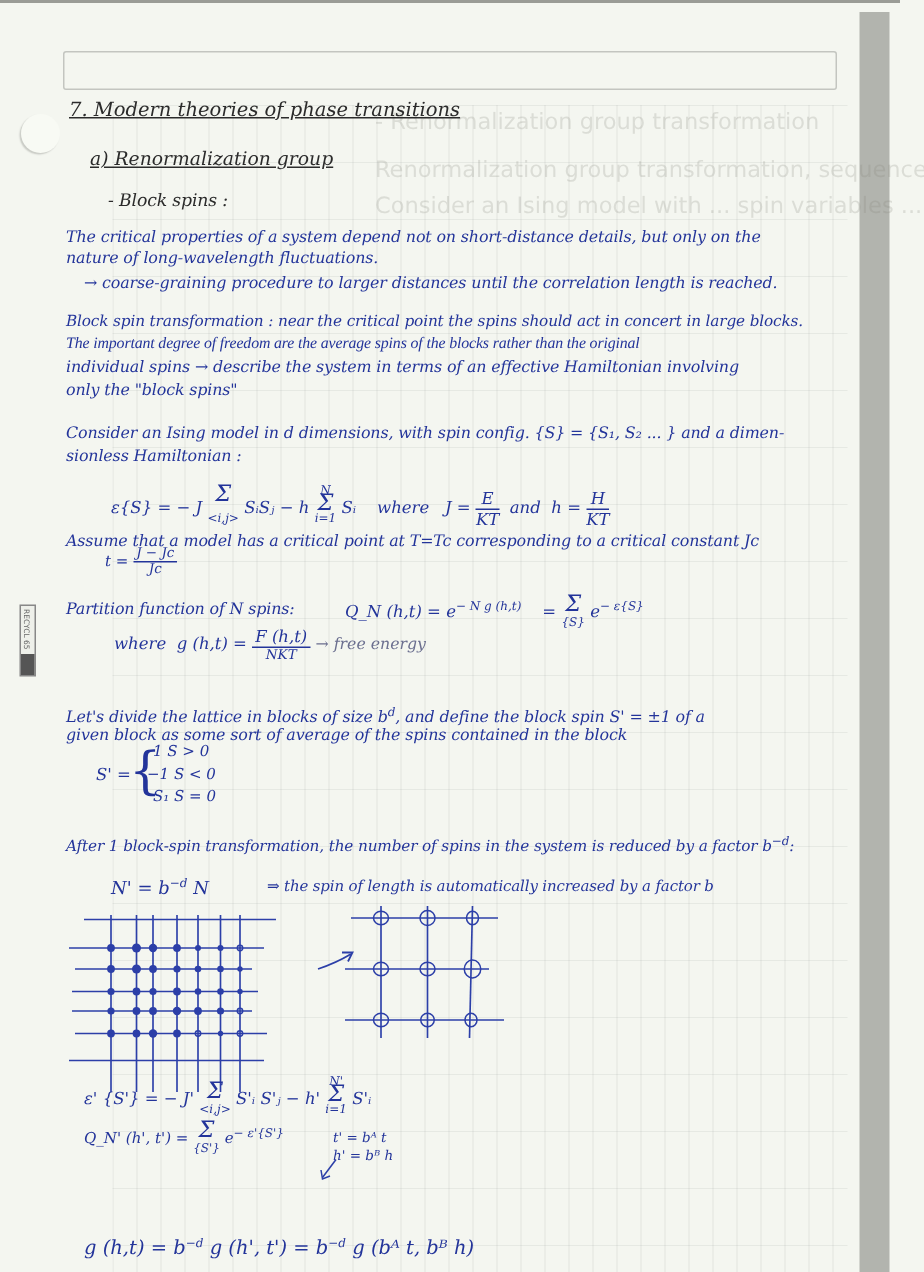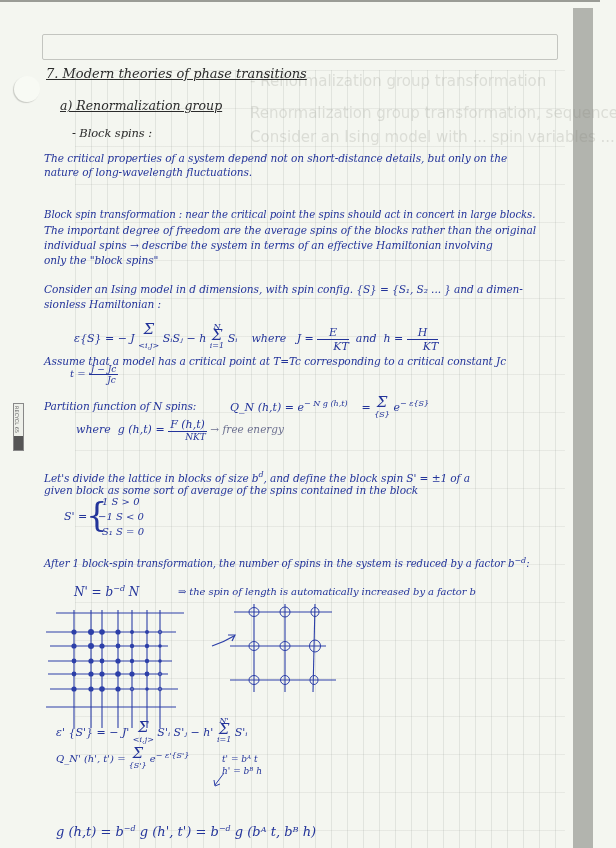--- a/index.html
+++ b/index.html
@@ -49,21 +49,21 @@
   .ink { position:absolute; color:#23349a; font-family:"DejaVu Serif", serif; font-style:italic; white-space:nowrap; }
   .pencil { color:#2b2b2b; }
   .h1 { font-size:13px; text-decoration:underline; }
   .h2 { font-size:12.5px; text-decoration:underline; }
   .txt { font-size:10.6px; letter-spacing:-0.1px; }
   .eq { font-size:11px; }
   .small { font-size:8px; }
   .faint { color:#6b6f8f; font-size:10.5px; }
   .frac { display:inline-block; text-align:center; vertical-align:middle; }
   .frac .num { display:block; border-bottom:1px solid #23349a; padding:0 2px; }
-  .frac .den { display:block;padding-left:16px; }
+  .frac .den { display:block; }
   .sum { font-size:15px; }
   .lattice { position:absolute; }
 </style>
 </head>
 <body>
 
 <div class="page">
   <div class="top-edge"></div>
   <div class="grid"></div>
   <div class="right-strip"></div>
@@ -78,23 +78,24 @@
     <span>RECYCL 65</span>
     <div class="dark"></div>
   </div>
 
   <div class="ink pencil h1" style="left:46px;top:66px;">7. Modern theories of phase transitions</div>
   <div class="ink pencil h2" style="left:60px;top:98px;">a) Renormalization group</div>
   <div class="ink pencil txt" style="left:72px;top:126px;font-size:11.5px;">- Block spins :</div>
 
   <div class="ink txt" style="left:44px;top:152px;">The critical properties of a system depend not on short-distance details, but only on the</div>
   <div class="ink txt" style="left:44px;top:166px;">nature of long-wavelength fluctuations.</div>
+  <div class="ink txt" style="left:56px;top:183px;">→ coarse-graining procedure to larger distances until the correlation length is reached.</div>
 
   <div class="ink txt" style="left:44px;top:209px;font-size:10.2px;">Block spin transformation : near the critical point the spins should act in concert in large blocks.</div>
-  <div class="ink txt" style="left:44px;top:224px;">The important degree of freedom are the average spins of the blocks rather than the original</div>
+  <div class="ink txt" style="left:44px;top:224px;font-family:Liberation Serif, serif;">The important degree of freedom are the average spins of the blocks rather than the original</div>
   <div class="ink txt" style="left:44px;top:239px;">individual spins → describe the system in terms of an effective Hamiltonian involving</div>
   <div class="ink txt" style="left:44px;top:254px;">only the "block spins"</div>
 
   <div class="ink txt" style="left:44px;top:283px;">Consider an Ising model in d dimensions, with spin config. {S} = {S₁, S₂ ... } and a dimen-</div>
   <div class="ink txt" style="left:44px;top:298px;">sionless Hamiltonian :</div>
 
   <div class="ink eq" style="left:74px;top:320px;">
     <span>ε{S} = − J</span>
     <span style="display:inline-block;text-align:center;vertical-align:-6px;">
       <span class="sum">Σ</span><br>

